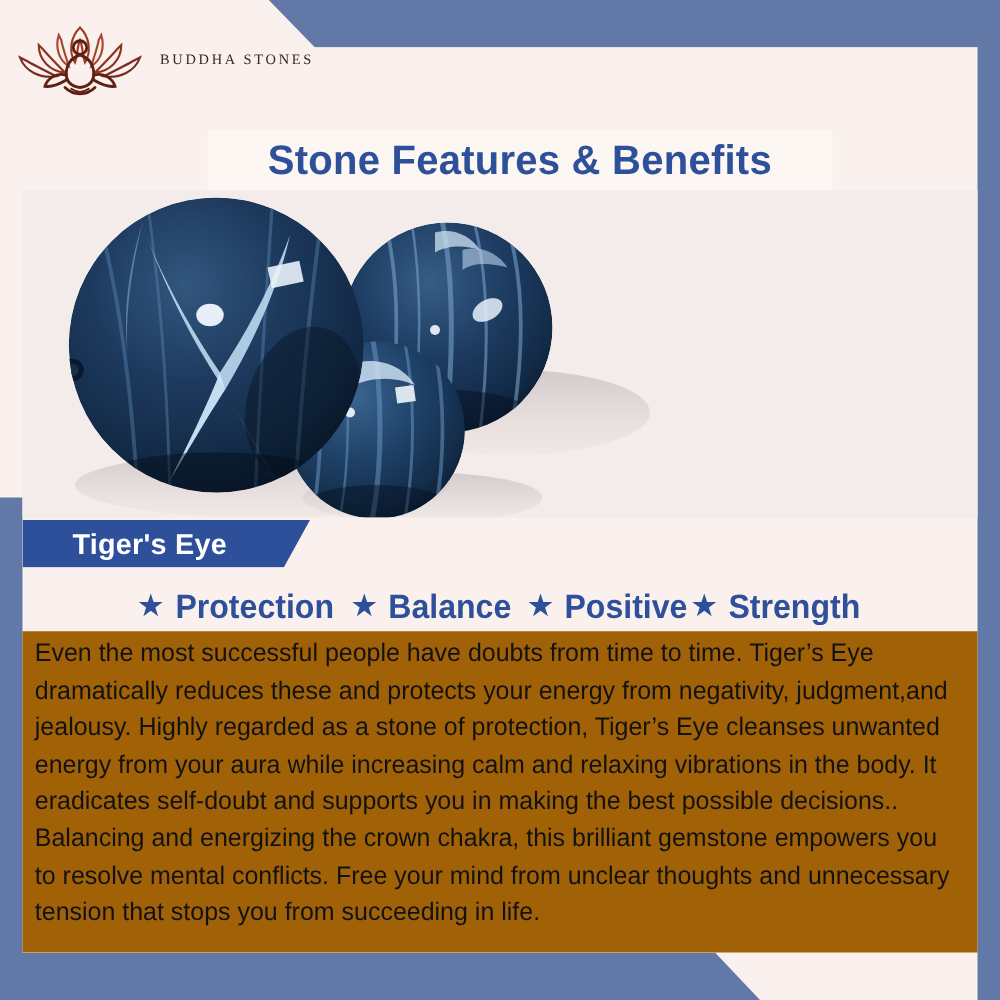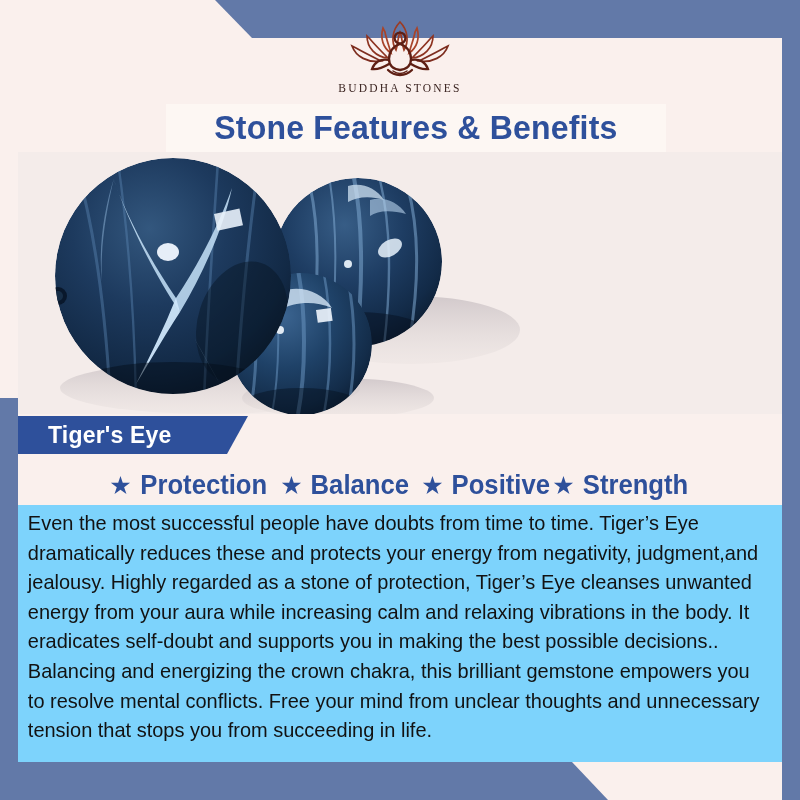--- a/index.html
+++ b/index.html
@@ -28,21 +28,21 @@
     clip-path:polygon(0 0, 572px 0, 608px 38px, 0 38px);
   }
   .inner-sheet{
     position:absolute;left:18px;top:38px;right:18px;bottom:38px;
     background:#faf0ed;
   }
 
   
   .logo-block{
     position:absolute;left:0;top:14px;width:800px;
-    display:flex;flex-direction:column;align-items:center;z-index:5;
+    display:flex;flex-direction:row;align-items:center;z-index:5;
   }
   .logo-mark{width:128px;height:66px;display:block;}
   .logo-word{
     margin-top:2px;font-family:"Liberation Serif","DejaVu Serif",serif;
     font-size:11.5px;letter-spacing:2.2px;color:#3a2320;font-weight:400;
   }
 
   
   .title-banner{
     position:absolute;left:166px;top:104px;width:500px;height:48px;
@@ -63,41 +63,41 @@
   .photo svg{display:block;width:764px;height:262px;}
 
   
   .name-banner{
     position:absolute;left:18px;top:416px;width:230px;height:38px;z-index:7;
     background:#2e509b;
     clip-path:polygon(0 0, 230px 0, 209px 38px, 0 38px);
     display:flex;align-items:center;
   }
   .name-banner .n{
-    color:#ffffff;font-size:23px;font-weight:bold;padding-left:30px;
+    color:#ffffff;font-size:23px;font-weight:bold;padding-left:40px;
     letter-spacing:.2px;
   }
 
   
   .benefits{
     position:absolute;left:18px;top:466px;width:764px;height:38px;z-index:7;
     display:flex;align-items:center;justify-content:center;
   }
   .benefit{
     display:flex;align-items:center;color:#2e509b;
     font-size:27px;font-weight:bold;white-space:nowrap;
   }
   .benefit .star{font-size:25px;line-height:1;margin-right:5px;}
   .benefit .lbl{transform:scaleX(.95);}
   .benefit + .benefit{margin-left:10px;}
 
   
   .copy{
     position:absolute;left:18px;top:505px;width:764px;height:257px;
-    background:#7dd3fc;z-index:6;
+    background:#a16207;z-index:6;
   }
   .copy p{
     margin:0;padding:4px 10px 0 10px;
     font-size:20.3px;line-height:29.6px;color:#121212;
     font-family:"Liberation Sans","DejaVu Sans",sans-serif;
     text-align:left;transform:scaleX(.985);transform-origin:left top;
   }
 </style>
 </head>
 <body>

